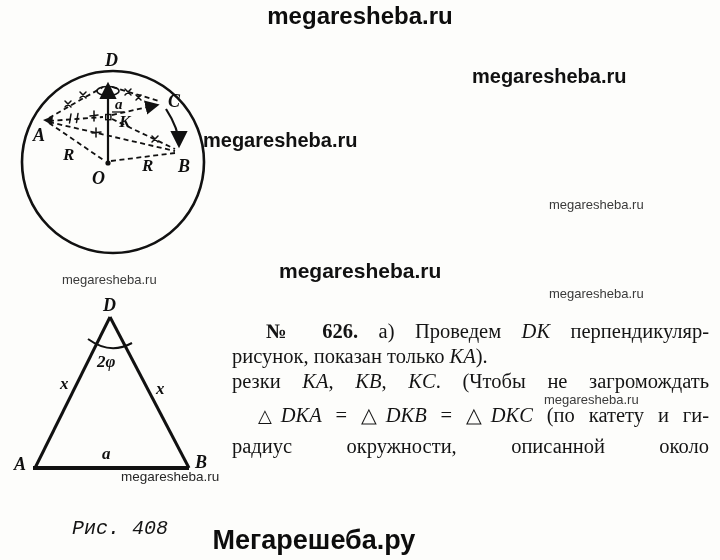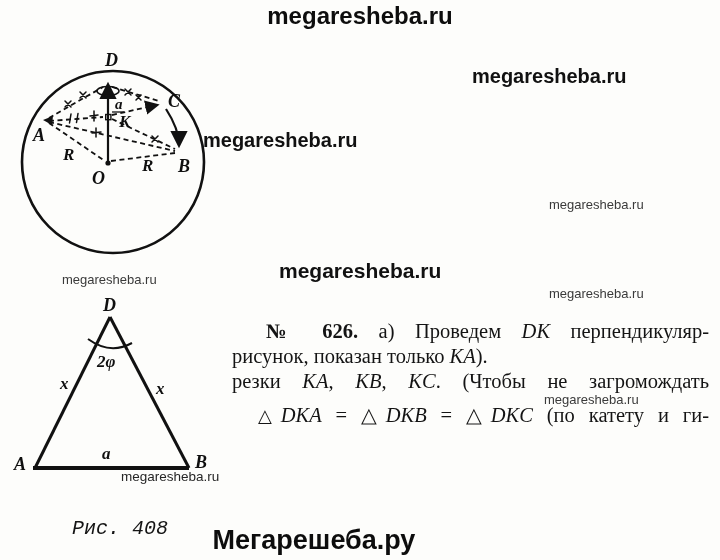--- a/index.html
+++ b/index.html
@@ -136,18 +136,19 @@
   <div class="wm" id="wm-triangle-base">megaresheba.ru</div>
 
   <div class="abs sol">
     <div class="para1">
       <div class="ln just ind1"><span class="b">№ 626.</span><span> а) Проведем </span><span class="i">DK</span><span> перпендикуляр-</span></div>
       <div class="ln"><span>рисунок, показан только </span><span class="i">KA</span><span>).</span></div>
       <div class="ln just"><span>резки </span><span class="i">KA</span><span>, </span><span class="i">KB</span><span>, </span><span class="i">KC</span><span>. (Чтобы не загроможда­ть</span></div>
     </div>
     <div class="para2">
       <div class="ln just ind2"><span class="tri-ch">△</span><span class="i">DKA</span><span> = △</span><span class="i">DKB</span><span> = △</span><span class="i">DKC</span><span> (по катету и ги-</span></div>
+      <div class="ln just"><span>радиус окружности, описанной около</span></div>
     </div>
   </div>
 
   <div class="abs bottom-title">Мегарешеба.ру</div>
 
 </div>
 
 </body></html>

